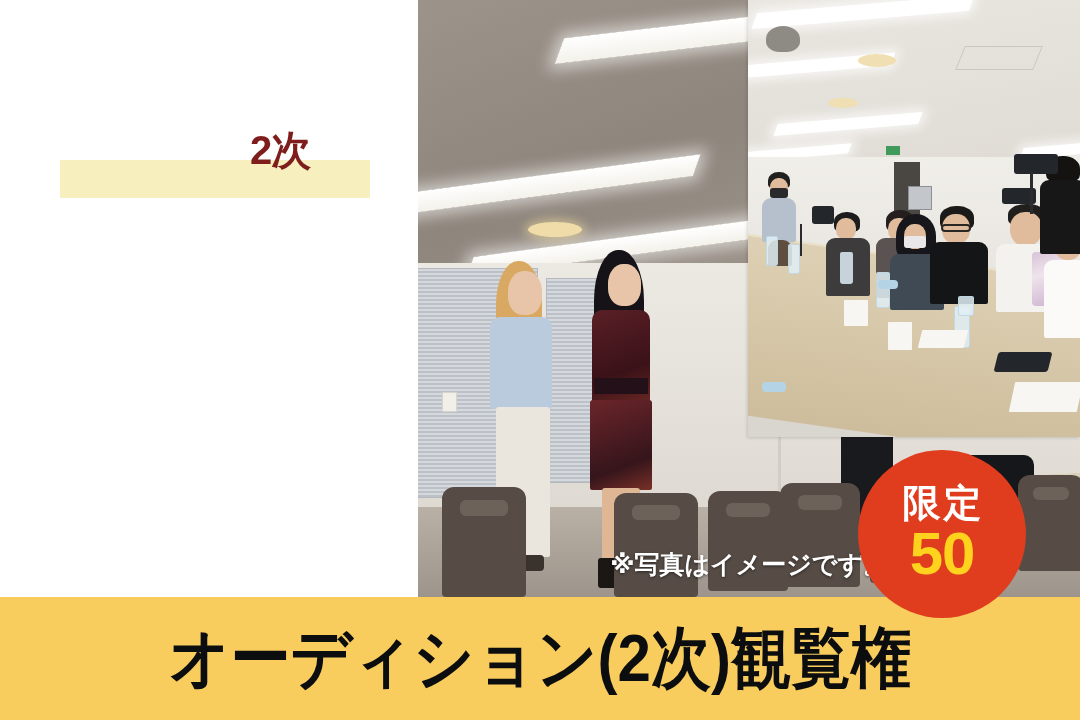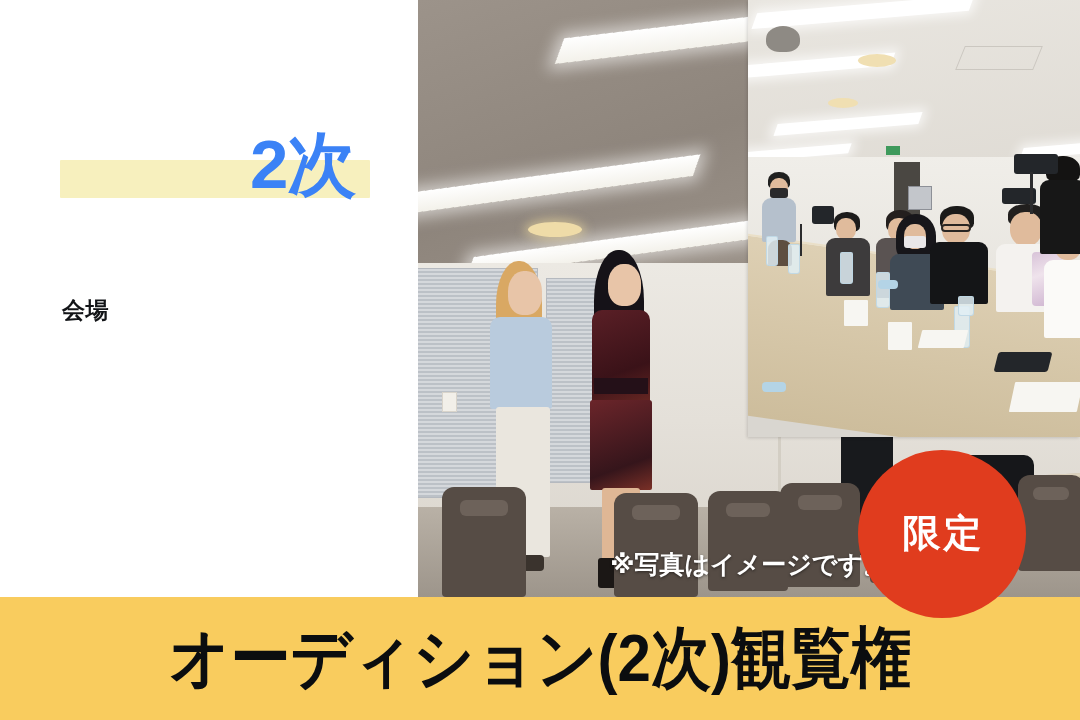--- a/index.html
+++ b/index.html
@@ -50,23 +50,23 @@
     font-size: 25px;
     font-weight: 700;
     letter-spacing: 2px;
     color: #15181b;
     white-space: nowrap;
   }
   .badge-round {
     position: absolute;
     left: 190px;
     top: -22px;
-    font-size: 69px;
-    font-weight: 700;
-    color: #3b82f6;
+    font-size: 40px;
+    font-weight: 700;
+    color: #7f1d1d;
     letter-spacing: -1px;
     white-space: nowrap;
     line-height: 1;
   }
 
   .info-block {
     position: absolute;
     left: 62px;
     top: 262px;
     width: 350px;
@@ -486,25 +486,25 @@
 
   <div class="left-panel">
 
     <div class="badge-line">
       <div class="badge-highlight"></div>
       <div class="badge-round">2次</div>
     </div>
 
     <div class="info-block">
       <div class="info-gap"></div>
-      <div class="info-label">会場</div>
     </div>
   </div>
 
   <div class="limit-badge">
     <div class="limit-word">限定</div>
+    <div class="limit-num">50</div>
   </div>
 
   <div class="bottom-banner">
     <div class="banner-title">オーディション(2次)観覧権</div>
   </div>
 
 </div>
 
 </body></html>

